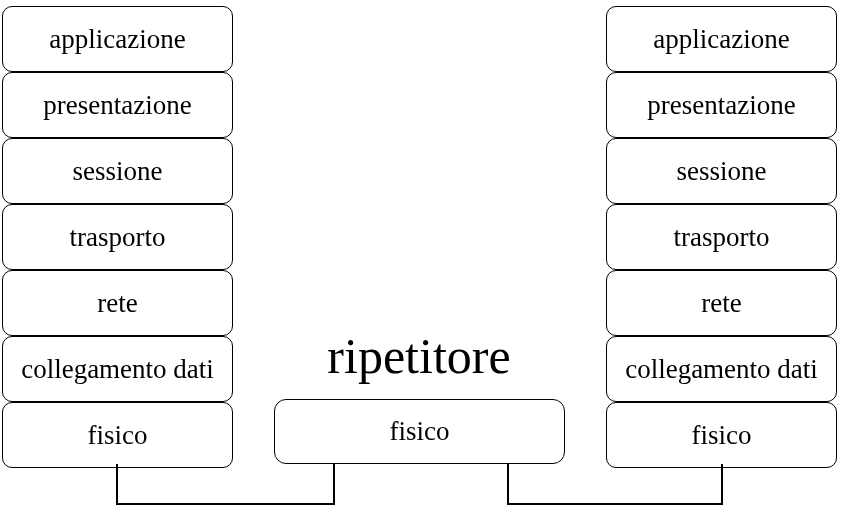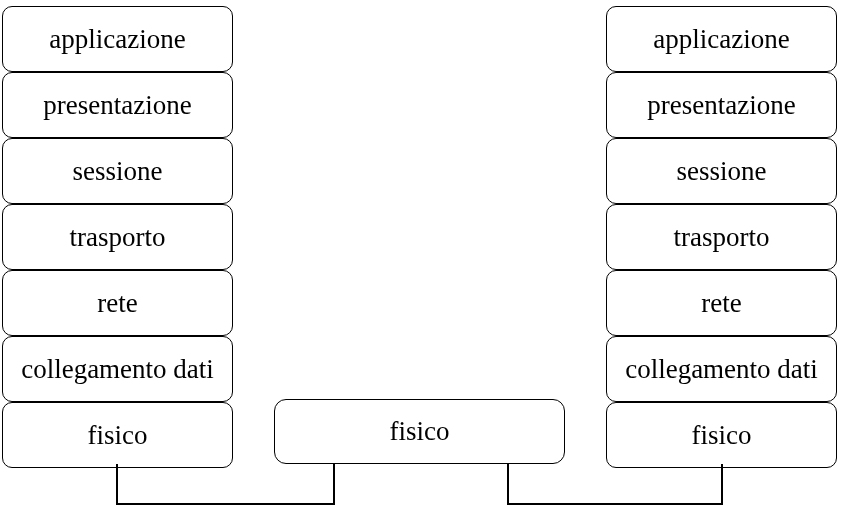--- a/index.html
+++ b/index.html
@@ -121,20 +121,21 @@
       <span>rete</span>
     </div>
     <div class="layer-box">
       <span>collegamento dati</span>
     </div>
     <div class="layer-box">
       <span>fisico</span>
     </div>
   </div>
 
+  <div class="repeater-title">ripetitore</div>
 
   <div class="repeater-box">
     <span>fisico</span>
   </div>
 
   <div class="conn conn-left-stack-v"></div>
   <div class="conn conn-left-h"></div>
   <div class="conn conn-mid-left-v"></div>
   <div class="conn conn-mid-right-v"></div>
   <div class="conn conn-right-h"></div>

